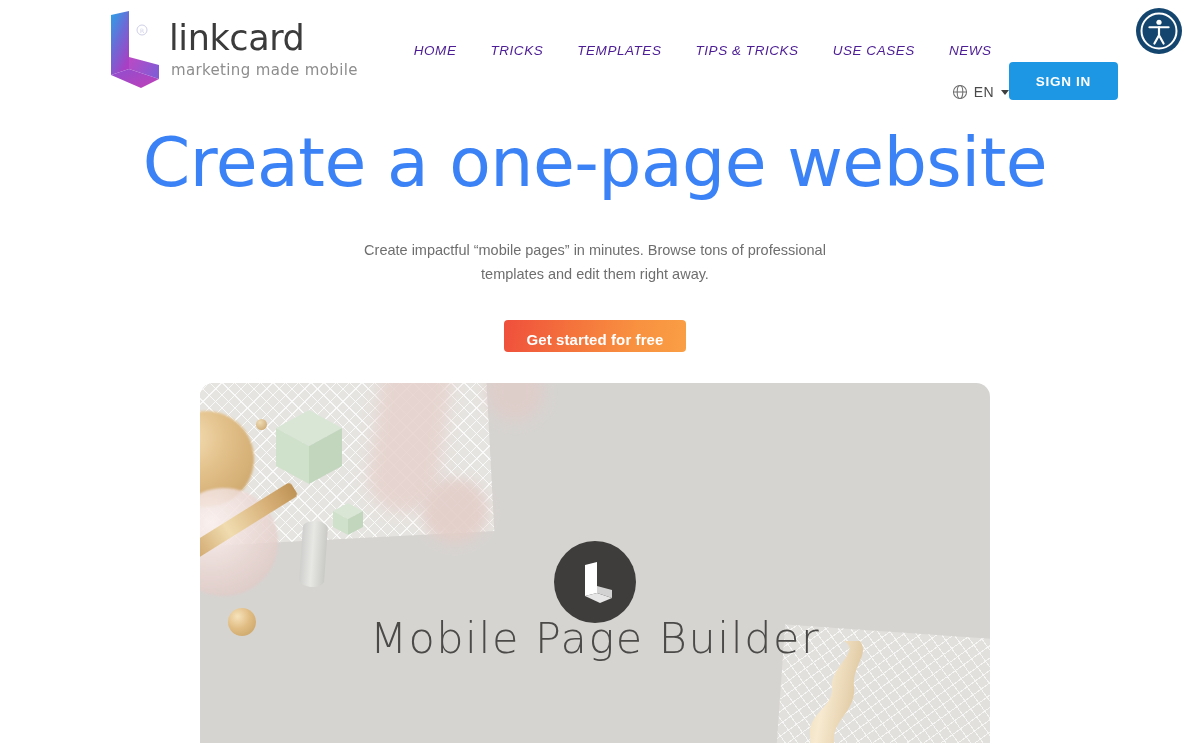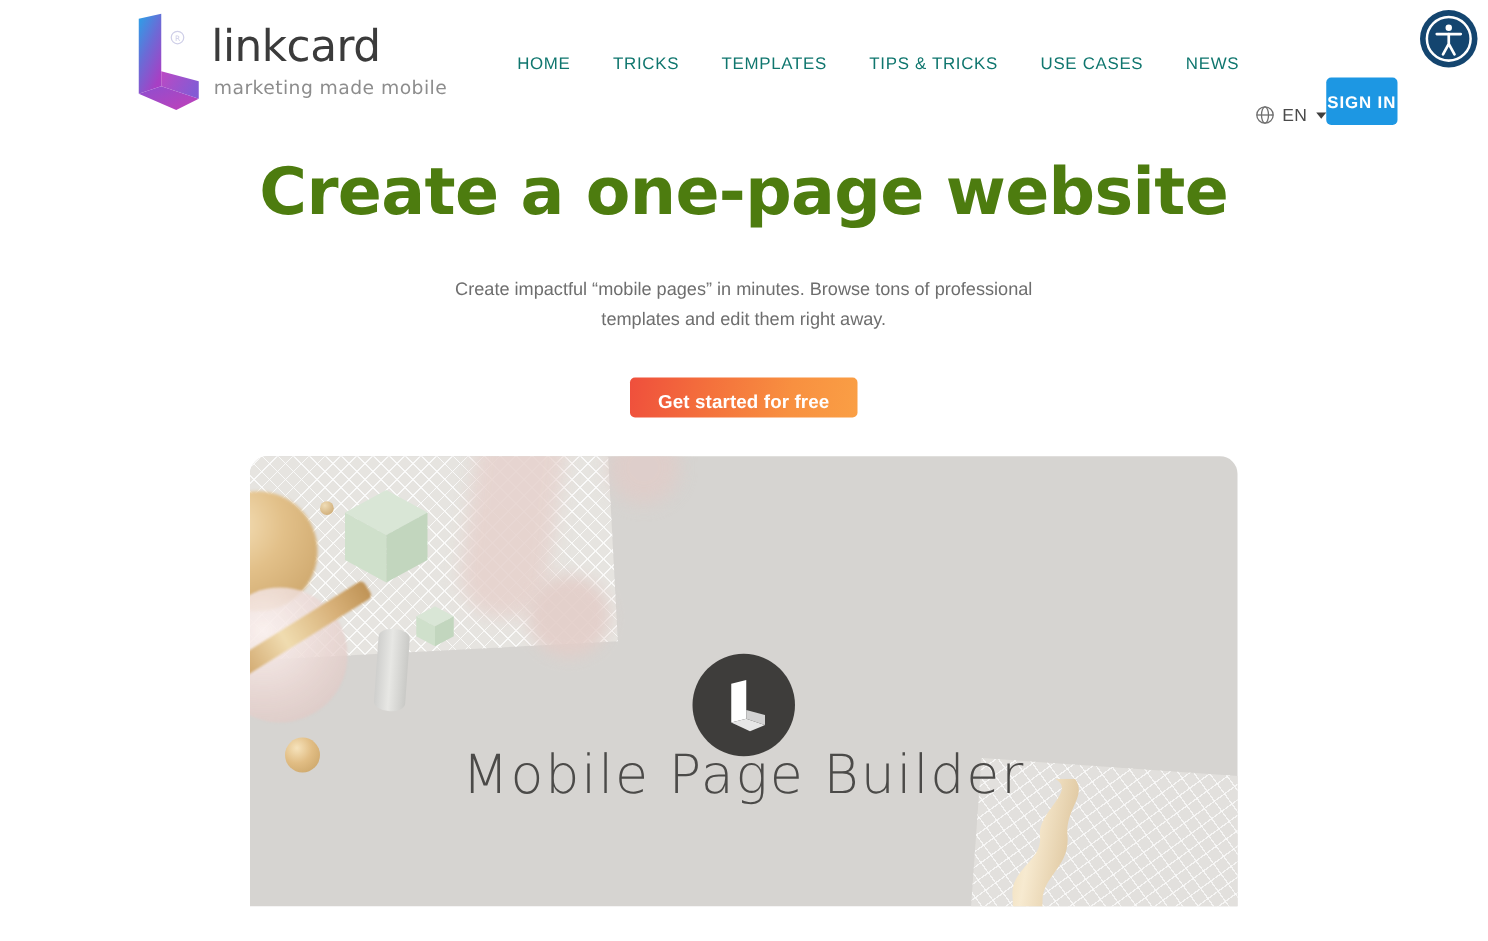--- a/index.html
+++ b/index.html
@@ -54,24 +54,25 @@
   
   .main-nav {
     display: flex;
     align-items: center;
     margin-left: 56px;
     gap: 34px;
   }
   .nav-link {
     font-size: 13.5px;
     letter-spacing: 0.55px;
-    color: #0f766e;
+    color: #4c1d95;
     text-decoration: none;
     white-space: nowrap;
     cursor: pointer;
+    font-style: italic;
   }
 
   
   .header-right {
     position: absolute;
     right: 72px;
     top: 0;
     height: 100px;
     display: flex;
     align-items: flex-end;
@@ -97,21 +98,21 @@
     margin-left: 1px;
   }
   .signin-btn {
     background: #1d97e3;
     color: #ffffff;
     border: none;
     border-radius: 4px;
     font-size: 13.5px;
     font-weight: 700;
     letter-spacing: 0.7px;
-    padding: 0 1px;
+    padding: 0 27px;
     height: 38px;
     cursor: pointer;
     font-family: "Liberation Sans", sans-serif;
   }
 
   
   .a11y-widget {
     position: absolute;
     top: 8px;
     right: 8px;
@@ -131,24 +132,24 @@
     text-align: center;
     padding-top: 25px;
   }
   .hero-title {
     font-family: "DejaVu Sans", sans-serif;
     color: #4a4a4a;
     letter-spacing: -0.5px;
   }
   .hero-title-line1 {
     display: block;
-    font-size: 52px;
-    font-weight: 700;
+    font-size: 68px;
+    font-weight: 400;
     line-height: 1.12;
-    color: #4d7c0f;
+    color: #3b82f6;
   }
   .hero-title-line2 {
     display: block;
     font-size: 56px;
     font-weight: 700;
     line-height: 1.12;
     color: #3f3f3f;
     letter-spacing: -1px;
   }
   .hero-sub {

